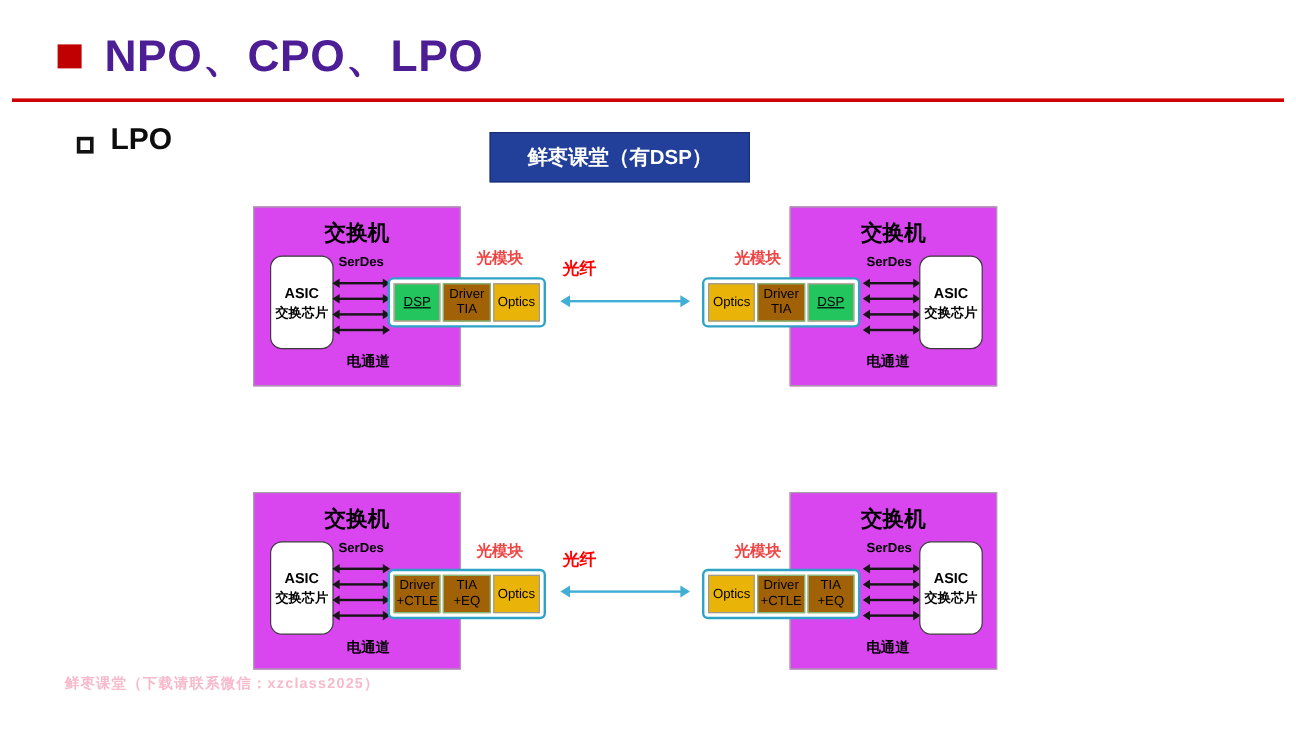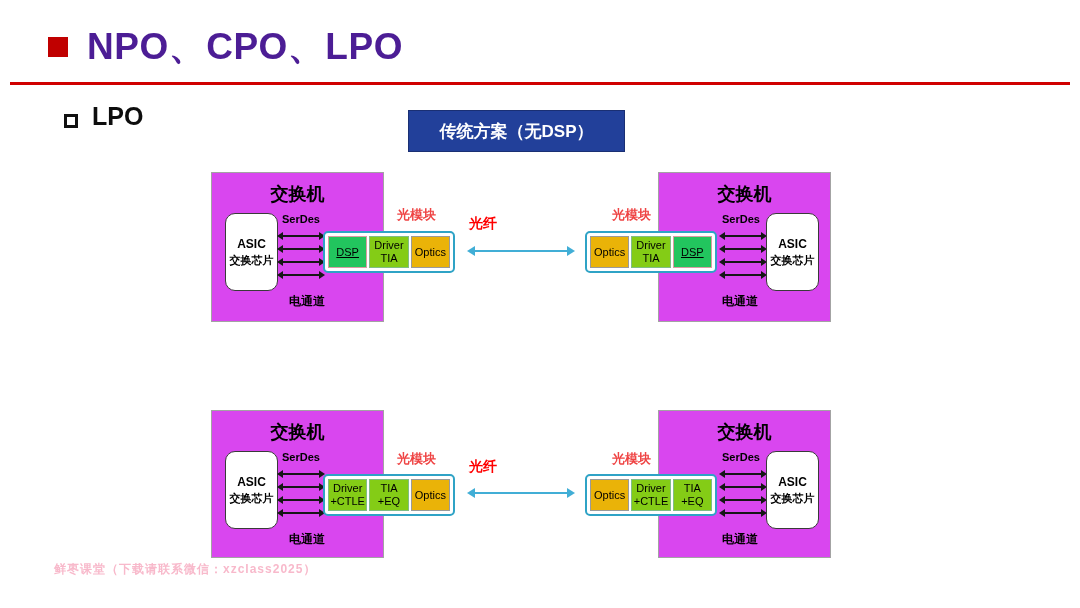--- a/index.html
+++ b/index.html
@@ -35,21 +35,21 @@
       border-top:4px solid transparent; border-bottom:4px solid transparent; }
   .h-arrow::before { left:-2px; border-right:6px solid #161616; }
   .h-arrow::after  { right:-2px; border-left:6px solid #161616; }
 
   
   .module { position:absolute; width:132px; height:42px; background:#fff; border:2px solid #2FA3C6; border-radius:5px;
             display:flex; align-items:stretch; gap:2px; padding:3px; }
   .mod-block { flex:1; display:flex; flex-direction:column; align-items:center; justify-content:center;
                font-size:11px; line-height:1.15; color:#000; border:1px solid transparent; text-align:center; }
   .mod-block[data-style="pink"]  { background:#22c55e; border-color:#DA9BA3;text-decoration:underline; }
-  .mod-block[data-style="green"] { background:#84cc16; border-color:#7FBD85; }
+  .mod-block[data-style="green"] { background:#a16207; border-color:#7FBD85; }
   .mod-block[data-style="white"] { background:#eab308; border-color:#9a9a9a; }
 
   .module-label { position:absolute; color:#ef4444; font-size:13px; font-weight:bold; }
 
   
   .fiber-label { position:absolute; width:104px; color:#FF0000; font-size:14px; font-weight:bold; }
   .fiber-arrow { position:relative; position:absolute; width:104px; height:2px; background:#41AED6; }
   .fiber-arrow::before, .fiber-arrow::after { content:""; position:absolute; top:-4px; width:0; height:0;
       border-top:5px solid transparent; border-bottom:5px solid transparent; }
   .fiber-arrow::before { left:-2px; border-right:8px solid #41AED6; }
@@ -61,21 +61,21 @@
 <body>
 
 <div class="slide">
 
   <span class="title-bullet"></span>
   <h1 class="page-title">NPO、CPO、LPO</h1>
   <div class="title-rule"></div>
   <span class="sub-bullet"></span>
   <h2 class="subtitle">LPO</h2>
 
-  <div class="banner" style="top:110px">传统方案（无DSP）</div>
+  <div class="banner" style="top:110px">鲜枣课堂（有DSP）</div>
 
   <div class="switch-box" style="left:211px;top:172px;height:150px">
     <div class="switch-title">交换机</div>
     <div class="asic-box" style="left:13px;top:40px">
       <span class="asic-l1">ASIC</span>
       <span class="asic-l2">交换芯片</span>
     </div>
     <div class="serdes" style="left:70px;top:40px">SerDes</div>
     <div class="arrow-col" style="left:67px;top:62px">
       <div class="h-arrow"></div>

